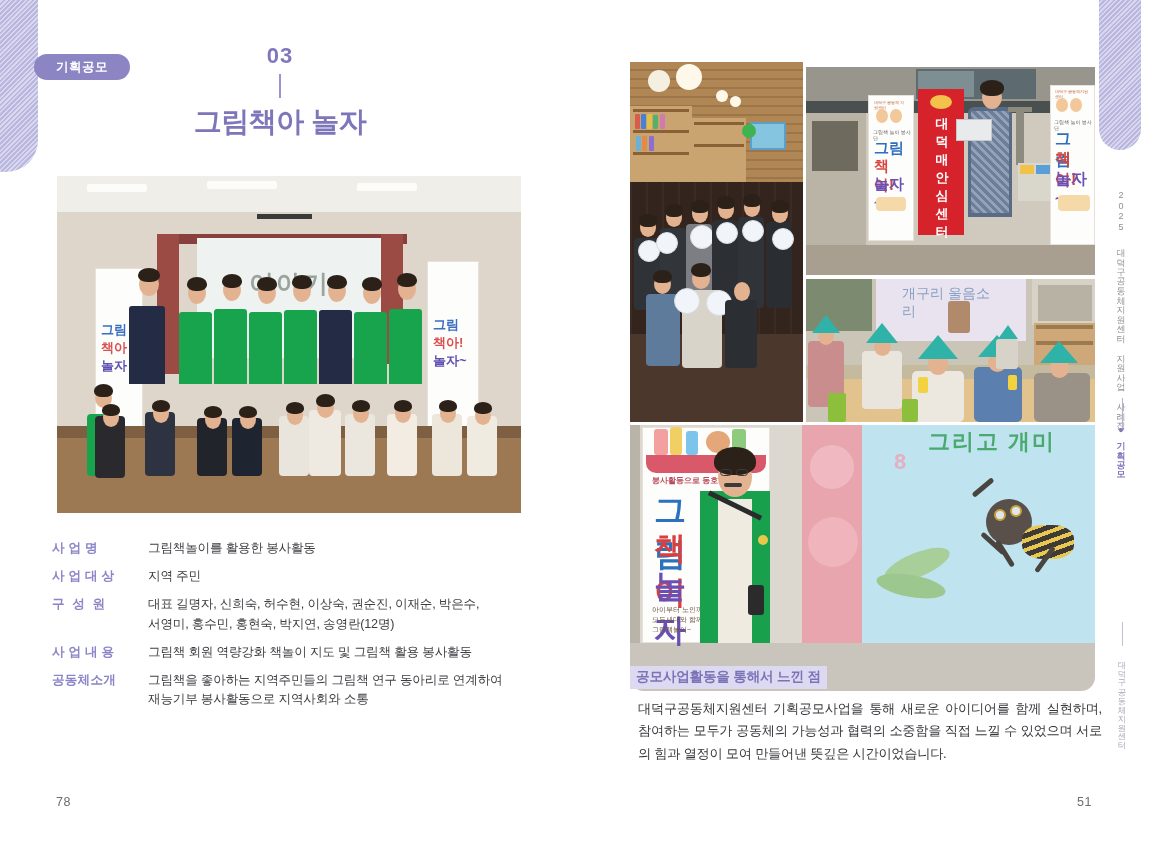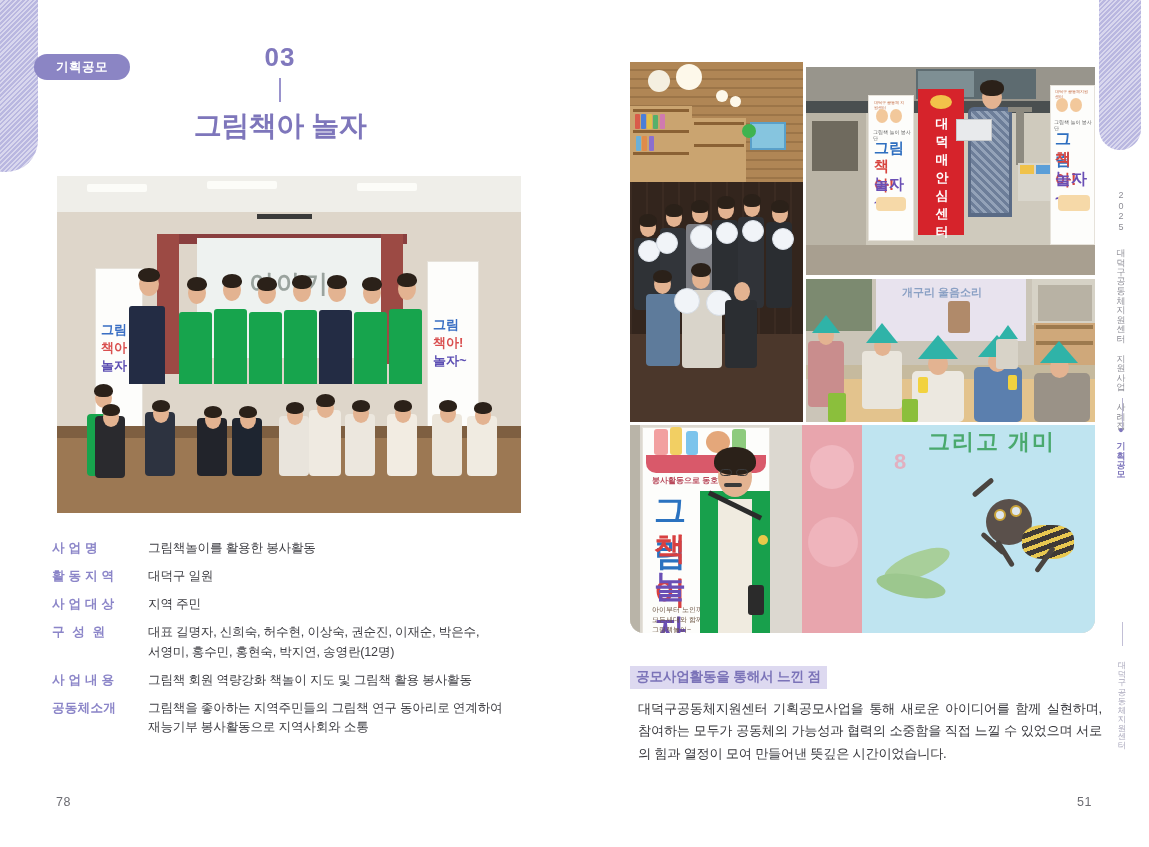--- a/index.html
+++ b/index.html
@@ -57,21 +57,21 @@
     align-items: center;
     justify-content: center;
   }
   #title-block {
     position: absolute;
     left: 150px; top: 44px;
     width: 260px;
     text-align: center;
   }
   #title-number {
-    font-size: 26px;
+    font-size: 22px;
     font-weight: bold;
     color: #8078bd;
     letter-spacing: 1px;
     line-height: 1.05;
   }
   #title-divider {
     width: 1.4px; height: 24px;
     background: #9a93cd;
     margin: 7px auto 8px auto;
   }
@@ -126,21 +126,21 @@
     width: 575px; height: 847px;
   }
   .photo {
     position: absolute;
     overflow: hidden;
     background: #c9c4bc;
   }
   #photo-tall   { left: 56px;  top: 62px;  width: 173px; height: 360px; }
   #photo-top    { left: 232px; top: 67px;  width: 289px; height: 208px; }
   #photo-mid    { left: 232px; top: 279px; width: 289px; height: 143px; }
-  #photo-wide   { left: 56px;  top: 425px; width: 465px; height: 208px; border-radius: 0 0 14px 14px;}
+  #photo-wide   { left: 56px;  top: 425px; width: 465px; height: 266px; border-radius: 0 0 14px 14px;}
 
   #feedback-block {
     position: absolute;
     left: 56px; top: 666px;
     width: 472px;
   }
   #feedback-heading {
     display: inline-block;
     font-size: 13.6px;
     font-weight: bold;
@@ -344,26 +344,20 @@
       <div class="ph" style="left:410px;top:240px;width:30px;height:60px;background:#f0ebe1;border-radius:4px;"></div>
       <div class="ph head" style="left:418px;top:230px;width:16px;height:19px;"></div>
       <div class="ph hair-dark" style="left:417px;top:226px;width:18px;height:12px;"></div>
     </div>
 
     <div id="info-table">
       <div class="info-row">
         <div class="info-label">사 업 명</div>
         <div class="info-value">
           <span class="vline">그림책놀이를 활용한 봉사활동</span>
-        </div>
-      </div>
-      <div class="info-row">
-        <div class="info-label">활 동 지 역</div>
-        <div class="info-value">
-          <span class="vline">대덕구 일원</span>
         </div>
       </div>
       <div class="info-row">
         <div class="info-label">사 업 대 상</div>
         <div class="info-value">
           <span class="vline">지역 주민</span>
         </div>
       </div>
       <div class="info-row">
         <div class="info-label">구  성  원</div>
@@ -510,21 +504,21 @@
       <div class="ph" style="left:249px;top:82px;width:34px;height:17px;color:#d8453f;font-size:16px;font-weight:bold;">책아!</div>
       <div class="ph" style="left:249px;top:102px;width:36px;height:17px;color:#6a4fb5;font-size:16px;font-weight:bold;">놀자~</div>
       <div class="ph" style="left:252px;top:128px;width:32px;height:16px;border-radius:4px;background:#f6d9a8;"></div>
 
       <div class="ph" style="left:0;top:178px;width:289px;height:30px;background:#a89f90;"></div>
     </div>
 
     <div id="photo-mid" class="photo">
       <div class="ph" style="left:0;top:0;width:289px;height:143px;background:#cbc5b8;"></div>
       <div class="ph" style="left:70px;top:0;width:150px;height:62px;background:#e8e3ee;"></div>
-      <div class="ph" style="left:96px;top:6px;width:90px;height:14px;color:#8aa0c4;font-size:11px;font-weight:bold;">개구리 울음소리</div>
+      <div class="ph" style="left:96px;top:6px;width:90px;height:14px;color:#8aa0c4;font-size:14px;font-weight:normal;">개구리 울음소리</div>
       <div class="ph" style="left:142px;top:22px;width:22px;height:32px;background:#b08a6a;border-radius:3px;"></div>
       <div class="ph" style="left:226px;top:0;width:63px;height:46px;background:#d6d2c6;"></div>
       <div class="ph" style="left:232px;top:6px;width:54px;height:36px;background:#b8b2a4;"></div>
       <div class="ph" style="left:0;top:0;width:66px;height:52px;background:#7c8a70;"></div>
 
       <div class="ph" style="left:228px;top:44px;width:61px;height:42px;background:#cfa87a;"></div>
       <div class="ph" style="left:230px;top:46px;width:57px;height:4px;background:#9d7a4e;"></div>
       <div class="ph" style="left:230px;top:62px;width:57px;height:4px;background:#9d7a4e;"></div>
 
       <div class="ph tbl" style="left:28px;top:96px;width:120px;height:47px;"></div>

